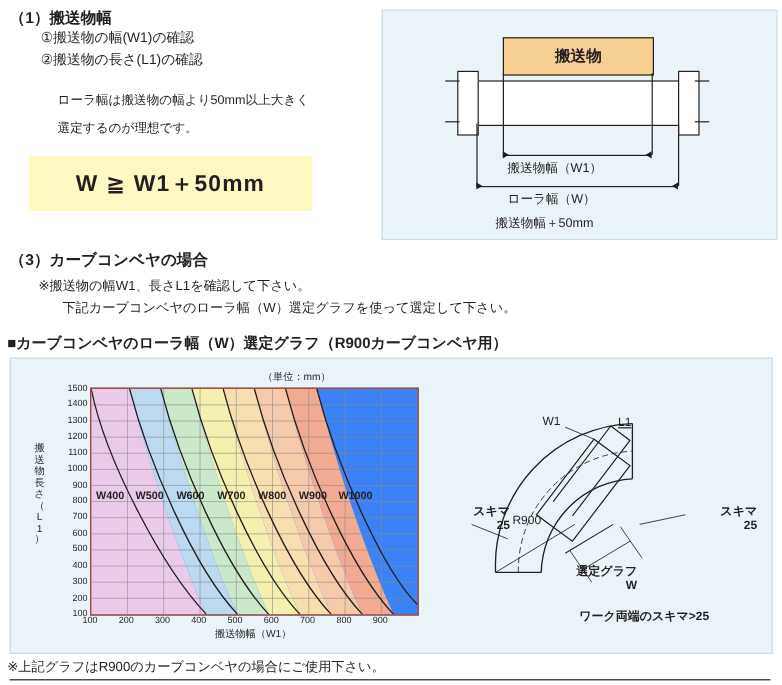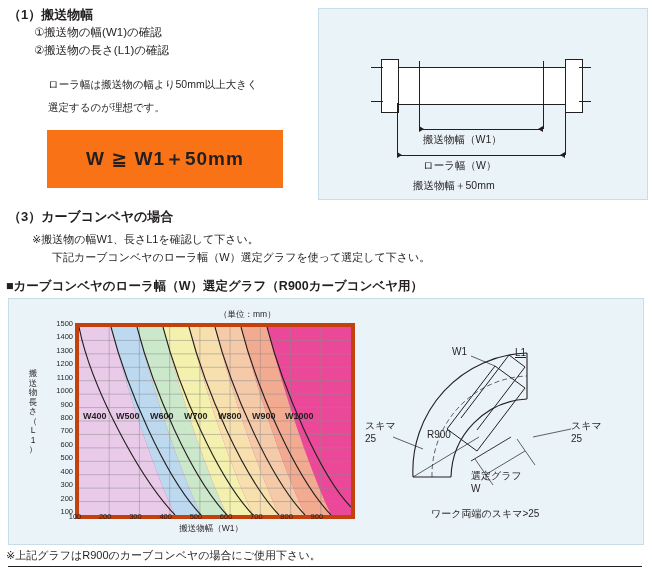--- a/index.html
+++ b/index.html
@@ -16,22 +16,22 @@
 
   
   .sec1{position:absolute;left:8px;top:6px;width:300px;}
   .sec-title{font-weight:bold;font-size:13px;}
   .sec-title .num{display:inline-block;}
   .sub{font-size:11.5px;margin-left:26px;line-height:1.55;}
 
   .sec2{position:absolute;left:8px;top:70px;width:300px;}
   .sec2 .note{font-size:10.5px;margin-left:40px;line-height:1.5;margin-top:7px;}
   .formula-box{
-    position:absolute;left:39px;top:60px;width:236px;height:58px;
-    background:#f97316;
+    position:absolute;left:16px;top:60px;width:236px;height:46px;
+    background:#fef9c3;
     display:flex;align-items:center;justify-content:center;
     font-size:19px;font-weight:bold;letter-spacing:1px;
   }
 
   
   .diagram1{
     position:absolute;left:318px;top:8px;width:328px;height:190px;
     background:#eaf3f8;border:1px solid #c9dde8;
   }
   .d1-inner{position:relative;width:100%;height:100%;}
@@ -68,41 +68,41 @@
 
   
   .panel{
     position:absolute;left:8px;top:298px;width:634px;height:245px;
     background:#eaf3f8;border:1px solid #c9dde8;
   }
   .chartwrap{position:absolute;left:14px;top:12px;width:340px;height:222px;}
   .unit{position:absolute;left:196px;top:-2px;font-size:8.5px;}
   .plot{
     position:absolute;left:52px;top:12px;width:272px;height:188px;
-    background:#ec4899;border:4px solid #c2410c;
+    background:#3b82f6;border:1px solid #c2410c;
     overflow:hidden;
   }
   .plot svg{position:absolute;left:0;top:0;}
   .ylab{
     position:absolute;left:2px;top:58px;width:16px;
     font-size:8.5px;line-height:1.12;text-align:center;
   }
   .ytick{position:absolute;right:0;font-size:7.5px;transform:translateY(-50%);}
   .yticks{position:absolute;left:18px;top:12px;width:32px;height:188px;}
   .xticks{position:absolute;left:52px;top:201px;width:272px;height:12px;}
   .xtick{position:absolute;font-size:7.5px;transform:translateX(-50%);}
   .xlab{position:absolute;left:52px;top:212px;width:272px;text-align:center;font-size:8.5px;}
   .bandlabel{
     position:absolute;font-size:9px;font-weight:bold;white-space:nowrap;
   }
 
   
   .curvewrap{position:absolute;left:366px;top:10px;width:262px;height:226px;}
   .cap{position:absolute;font-size:10px;white-space:nowrap;}
-  .capb{position:absolute;font-size:10px;white-space:nowrap;text-align:left;}
+  .capb{position:absolute;font-size:10px;white-space:nowrap;text-align:right;font-weight:bold;}
 
   .footnote{
     position:absolute;left:6px;top:548px;font-size:11px;
   }
   .footline{position:absolute;left:8px;top:566px;width:634px;height:0;border-top:1px solid #231f20;}
 </style>
 </head>
 <body>
 
 <div class="page">
@@ -117,20 +117,21 @@
 
   <div class="sec2">
     <div class="note">ローラ幅は搬送物の幅より50mm以上大きく</div>
     <div class="note">選定するのが理想です。</div>
     <div class="formula-box">W ≧ W1＋50mm</div>
   </div>
 
   <div class="diagram1">
     <div class="d1-inner">
 
+      <div class="load-box">搬送物</div>
 
       <div class="conveyor-box"></div>
 
       <div class="side-frame-l"></div>
       <div class="side-frame-r"></div>
 
       <div class="hline" style="left:52px;top:58px;width:12px;"></div>
       <div class="hline" style="left:52px;top:92px;width:12px;"></div>
       <div class="hline" style="left:260px;top:58px;width:12px;"></div>
       <div class="hline" style="left:260px;top:92px;width:12px;"></div>

